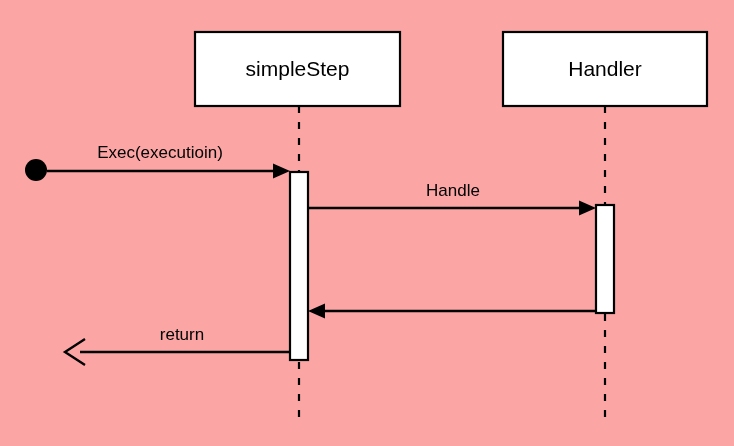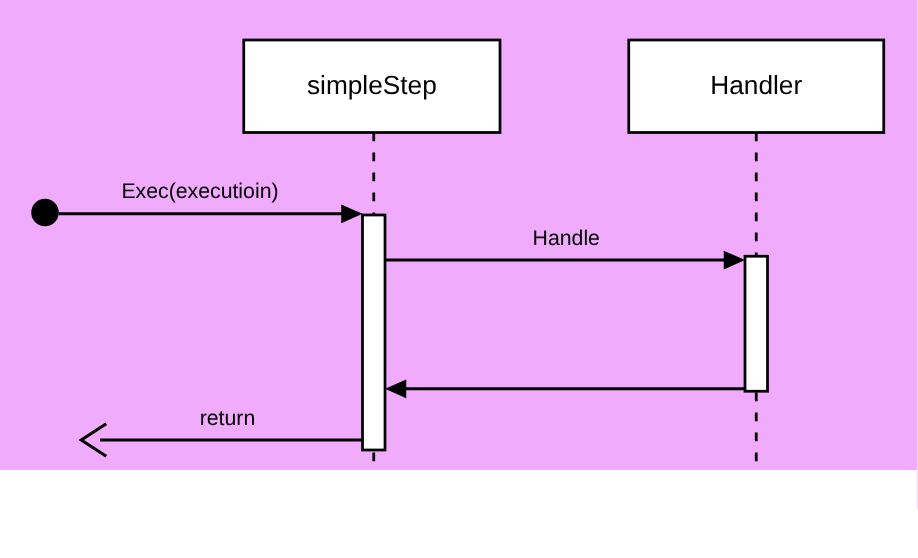--- a/index.html
+++ b/index.html
@@ -7,22 +7,22 @@
     margin: 0;
     padding: 0;
     background: #ffffff;
   }
   body {
     font-family: "Liberation Sans", sans-serif;
   }
   #diagram-root {
     position: relative;
     width: 734px;
-    height: 376px;
-    background: #f0abfc;
+    height: 446px;
+    background: #fca5a5;
     overflow: hidden;
   }
   #sequence-svg {
     display: block;
     width: 734px;
     height: 446px;
   }
   .lifeline-box-rect {
     fill: #ffffff;
     stroke: #000000;

